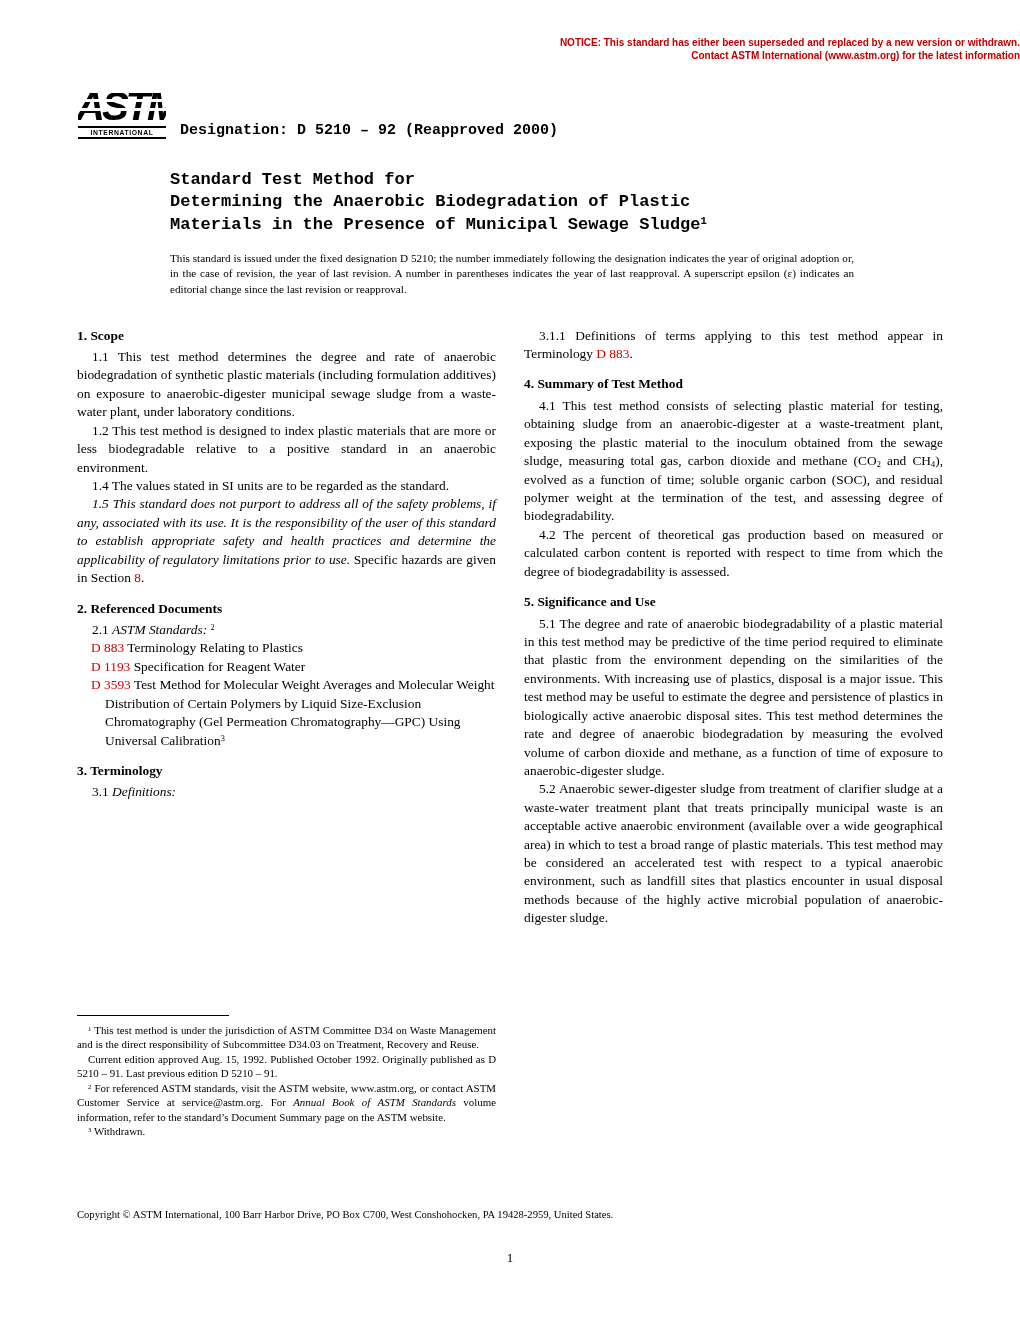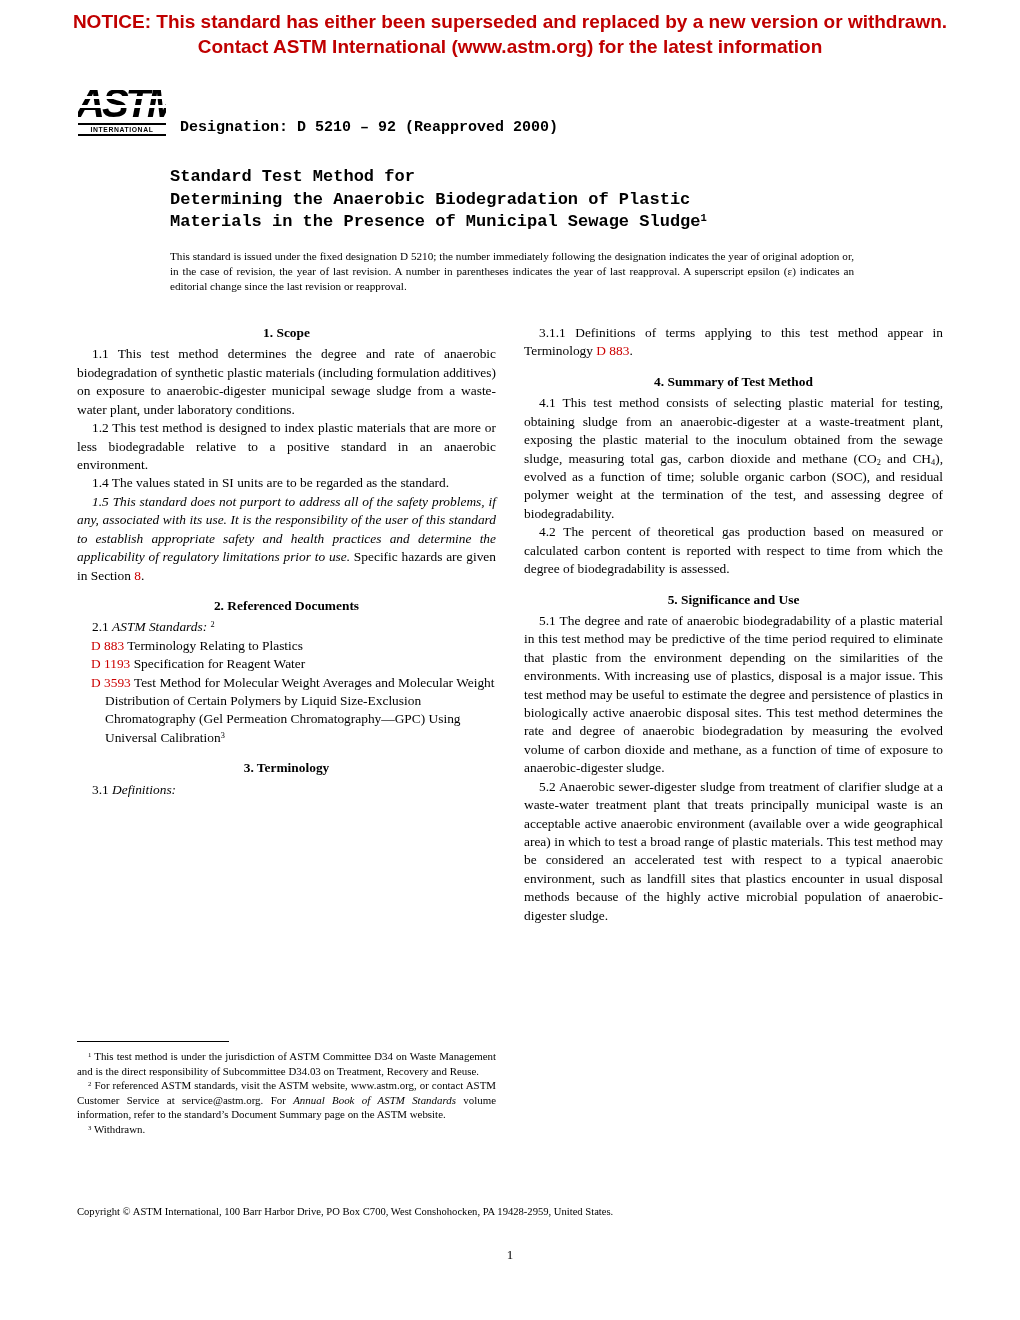--- a/index.html
+++ b/index.html
@@ -6,25 +6,25 @@
   body {
     width: 1020px; height: 1320px;
     background: #ffffff;
     color: #000;
     font-family: "Liberation Serif", serif;
     position: relative;
     overflow: hidden;
   }
   
   .notice {
-    padding-top: 10px;
-    text-align: center;
+    padding-top: 36px;
+    text-align: right;
     font-family: "Liberation Sans", sans-serif;
     font-weight: bold;
-    font-size: 19px;
+    font-size: 10px;
     line-height: 1.3;
     color: #c00000;
   }
   
   .header-row {
     display: flex;
     align-items: flex-end;
     margin: 16px 0 0 78px;
   }
   .logo { width: 88px; flex: 0 0 88px; }
@@ -73,21 +73,21 @@
   .col {
     flex: 1 1 0;
     font-size: 13.4px;
     line-height: 1.375;
     text-align: justify;
   }
   .col-left { display: flex; flex-direction: column; }
   .sec-heading {
     font-weight: bold;
     margin: 12px 0 3px 0;
-    text-align: center;
+    text-align: left;
   }
   .sec-heading.first { margin-top: 0; }
   .para { text-indent: 15px; }
   .ref { padding-left: 28px; text-indent: -14px; text-align: left; }
   
   .run-italic { font-style: italic; }
   .run-link { color: #cc0000; }
   .run-sup { font-size: 0.62em; vertical-align: 0.5em; }
   .run-sub { font-size: 0.62em; vertical-align: -0.2em; }
   
@@ -157,20 +157,21 @@
     <div class="ref"><span class="run-link">D 883</span><span> Terminology Relating to Plastics</span></div>
     <div class="ref"><span class="run-link">D 1193</span><span> Specification for Reagent Water</span></div>
     <div class="ref"><span class="run-link">D 3593</span><span> Test Method for Molecular Weight Averages and Molecular Weight Distribution of Certain Polymers by Liquid Size-Exclusion Chromatography (Gel Permeation Chromatography—GPC) Using Universal Calibration</span><span class="run-sup">3</span></div>
 
     <div class="sec-heading">3. Terminology</div>
     <div class="para"><span>3.1 </span><span class="run-italic">Definitions:</span></div>
 
     <div class="fn-block">
       <div class="fn-rule"></div>
       <div class="fn"><span class="run-sup">1</span><span> This test method is under the jurisdiction of ASTM Committee D34 on Waste Management and is the direct responsibility of Subcommittee D34.03 on Treatment, Recovery and Reuse.</span></div>
+      <div class="fn">Current edition approved Aug. 15, 1992. Published October 1992. Originally published as D 5210 – 91. Last previous edition D 5210 – 91.</div>
       <div class="fn"><span class="run-sup">2</span><span> For referenced ASTM standards, visit the ASTM website, www.astm.org, or contact ASTM Customer Service at service@astm.org. For </span><span class="run-italic">Annual Book of ASTM Standards</span><span> volume information, refer to the standard’s Document Summary page on the ASTM website.</span></div>
       <div class="fn"><span class="run-sup">3</span><span> Withdrawn.</span></div>
     </div>
   </div>
 
   <div class="col col-right">
     <div class="para"><span>3.1.1 Definitions of terms applying to this test method appear in Terminology </span><span class="run-link">D 883</span><span>.</span></div>
 
     <div class="sec-heading">4. Summary of Test Method</div>
     <div class="para"><span>4.1 This test method consists of selecting plastic material for testing, obtaining sludge from an anaerobic-digester at a waste-treatment plant, exposing the plastic material to the inoculum obtained from the sewage sludge, measuring total gas, carbon dioxide and methane (CO</span><span class="run-sub">2</span><span> and CH</span><span class="run-sub">4</span><span>), evolved as a function of time; soluble organic carbon (SOC), and residual polymer weight at the termination of the test, and assessing degree of biodegradability.</span></div>

